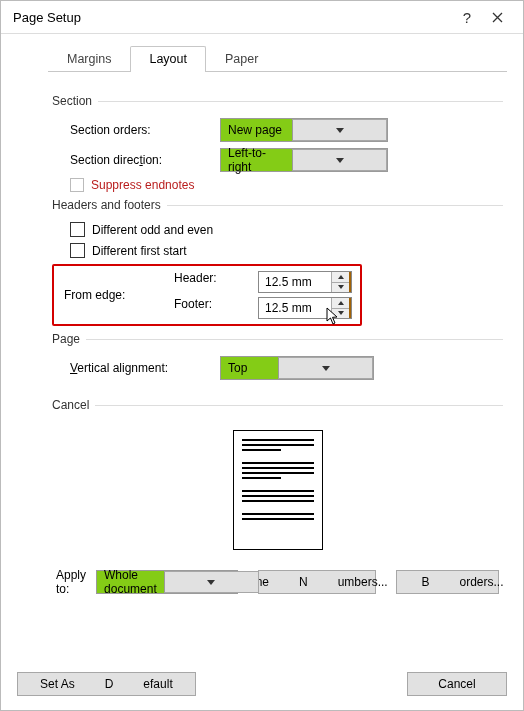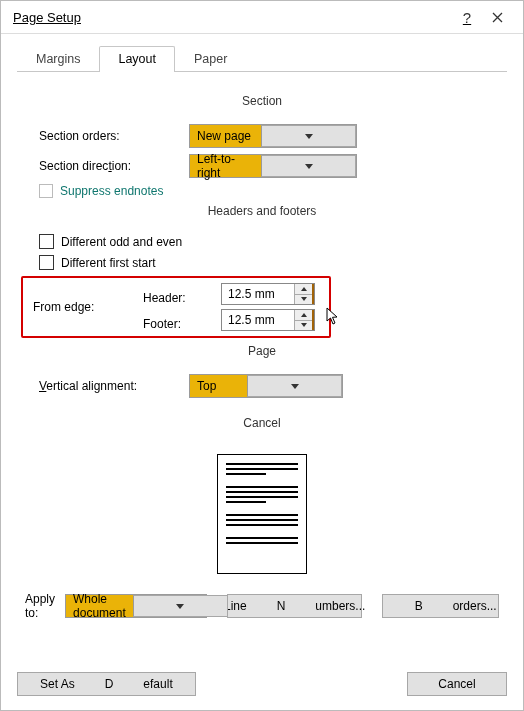--- a/index.html
+++ b/index.html
@@ -12,26 +12,25 @@
     overflow: hidden;
     border: 1px solid #bbb;
     position: relative;
     color: #000;
   }
   .titlebar {
     height: 33px;
     display: flex; align-items: center;
     padding: 0 8px 0 12px;
     border-bottom: 1px solid #ddd;
-    text-decoration: underline;
   }
   .titlebar .title { flex: 1; font-size: 13px; }
   .titlebar .help { width: 24px; text-align:center; font-size:15px; color:#333; cursor:pointer;}
   .titlebar .close { width: 36px; text-align:center; font-size:15px; color:#333; cursor:pointer;}
-  .client { padding: 10px 16px 0 16px; }
+  .client { padding: 10px 16px 0 16px; margin-left: 31px; }
   .tabs {
     display:flex; align-items:flex-end; height:28px;
     position:relative;
   }
   .tabstrip-border {
     position:absolute; left:0; right:0; bottom:0; height:1px; background:#c7c7c7;
   }
   .tab {
     height:26px; line-height:24px; padding:0 18px;
     font-size:12.5px; color:#444; cursor:pointer;
@@ -43,50 +42,49 @@
     border-color:#c7c7c7; background:#fff; color:#000;
     border-top-left-radius:2px; border-top-right-radius:2px;
   }
   .tab.active::after{
     content:""; position:absolute; left:0; right:0; bottom:-1px; height:2px; background:#fff;
   }
   .panel { padding: 16px 4px 0 4px; }
   .grouphdr {
     display:flex; align-items:center; gap:6px; margin: 6px 0 10px 0;
     color:#333;
-    flex-direction:column;
   }
   .grouphdr .line { flex:1; height:1px; background:#ddd; }
   .row { display:flex; align-items:center; margin:6px 0; }
   .indent { padding-left:18px; }
   .lbl { width:150px; color:#000; }
   .lbl .ul { text-decoration:underline; }
-  .disabled { color:#0f766e; }
+  .disabled { color:#b91c1c; }
   .select {
     display:flex; align-items:center; height:24px; width:168px;
-    border:1px solid #9a9a9a; background:#eab308; position:relative;
+    border:1px solid #9a9a9a; background:#84cc16; position:relative;
   }
   .select .val { flex:1; padding:0 7px; }
   .select .btn { width:20px; height:100%; background:#e1e1e1; border-left:1px solid #9a9a9a; display:flex; align-items:center; justify-content:center; }
   .chev { width:0;height:0;border-left:4px solid transparent;border-right:4px solid transparent;border-top:5px solid #333;}
   .chk {
     width:14px;height:14px;border:1px solid #333;background:#fff;display:inline-block;vertical-align:middle;margin-right:7px;
   }
   .chk.big { width:15px;height:15px; }
   .chk.disabled { border-color:#bbb;}
   .small-lbl { vertical-align:middle; }
   .highlight-box {
     border:2px solid #d40000; border-radius:2px;
     padding:5px 8px 5px 10px; margin:4px 0 6px 0;
     width:310px;
   }
   .fe-row { display:flex; align-items:center; }
   .fe-left { width:110px; }
   .fe-right { display:flex; flex-direction:column; gap:4px; }
-  .fe-line { display:flex; align-items:flex-end; gap:20px; }
+  .fe-line { display:flex; align-items:flex-start; gap:26px; }
   .fe-line .sub-lbl { width:58px; text-align:left; }
   .spin {
     display:flex; height:22px; width:94px; border:1px solid #888; background:#a16207;
   }
   .spin input {
     border:none; outline:none; width:72px; padding:0 6px; font-size:12px; font-family:inherit;
   }
   .spin .ud { width:18px; display:flex; flex-direction:column; border-left:1px solid #aaa;}
   .spin .ud .b { flex:1; background:#eee; display:flex; align-items:center; justify-content:center; border-bottom:1px solid #aaa;}
   .spin .ud .b:last-child{border-bottom:none;}

